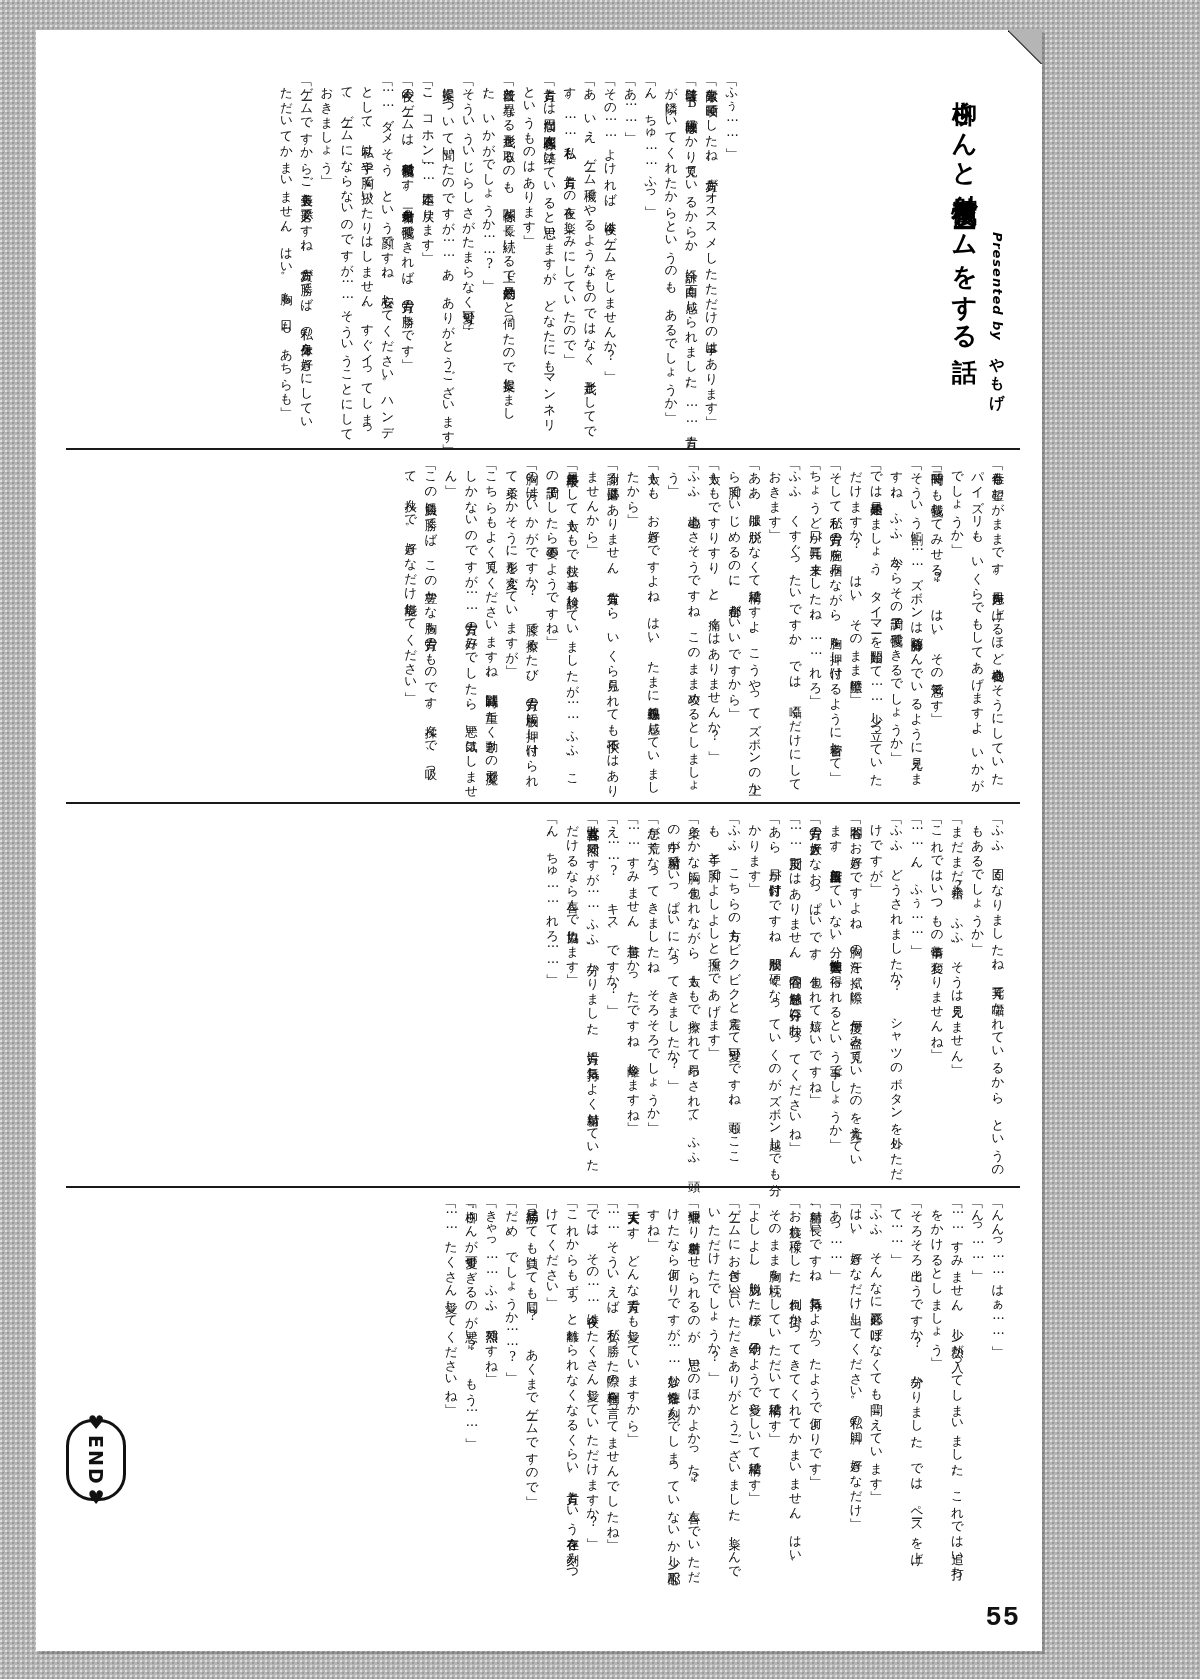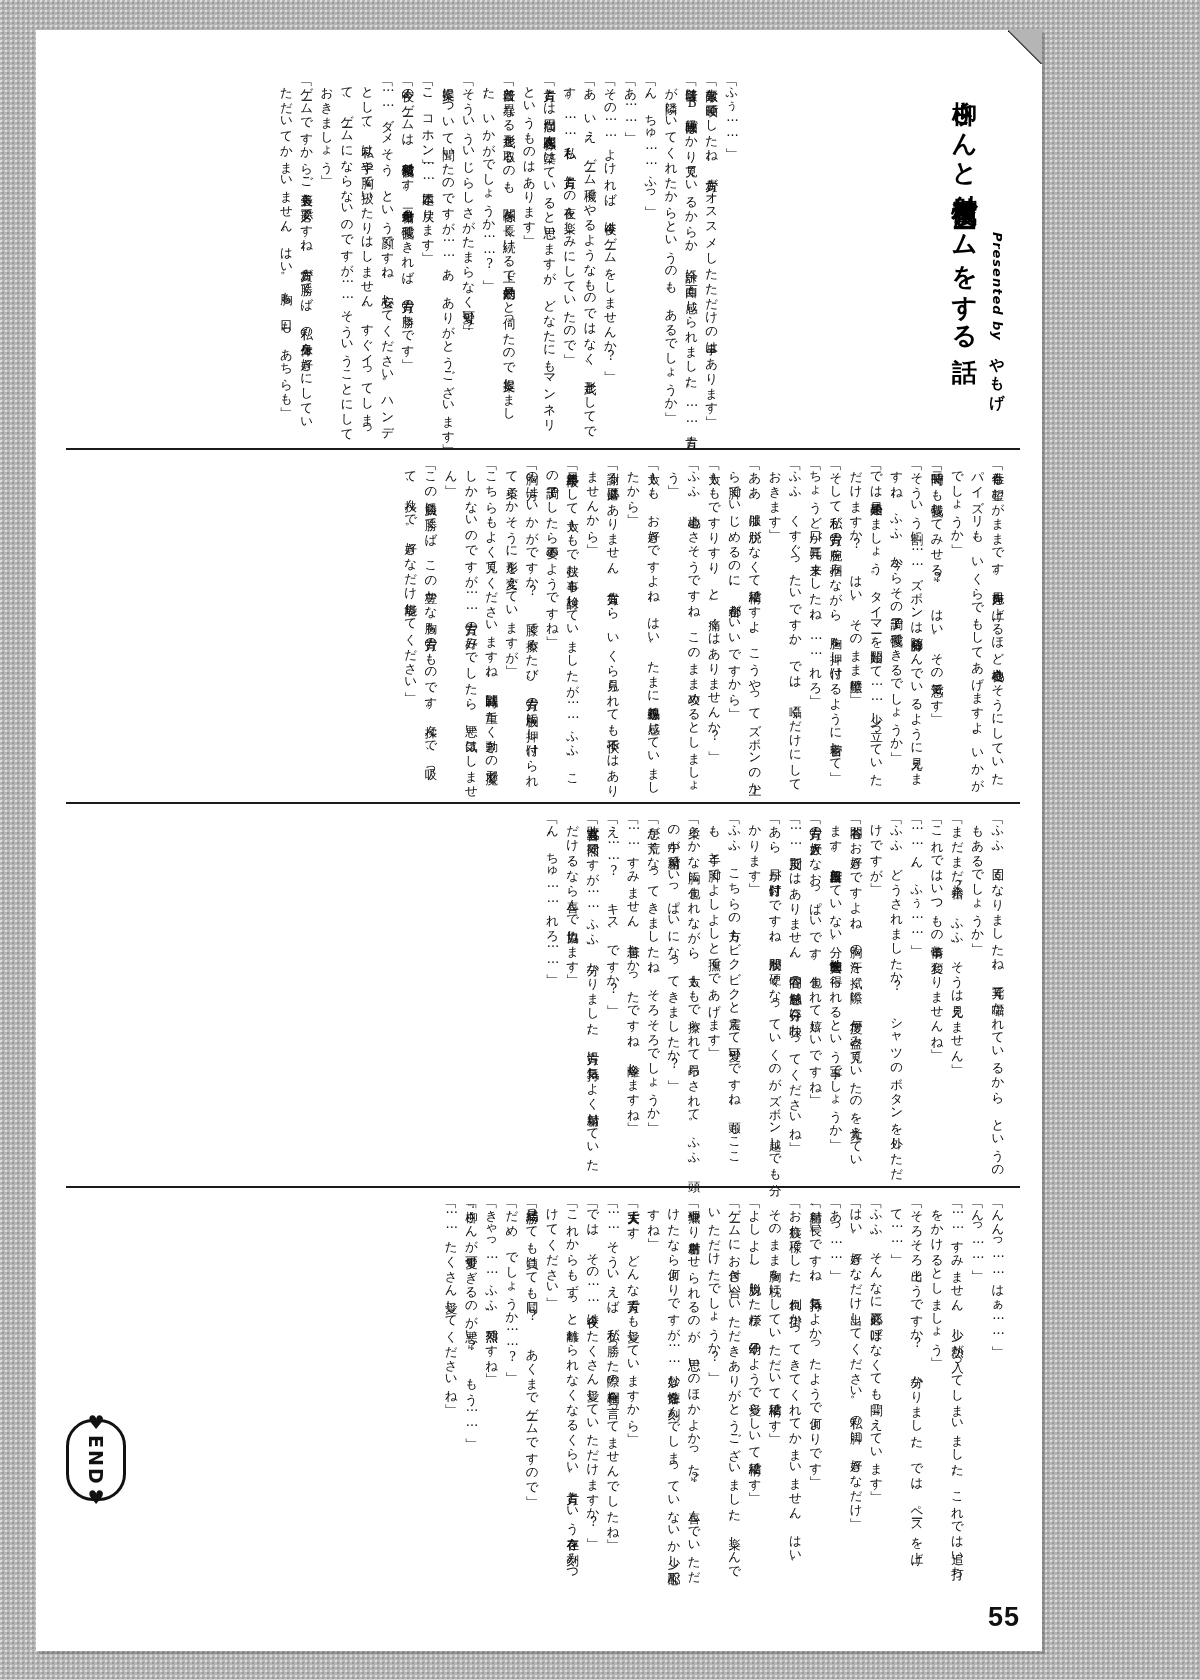--- a/index.html
+++ b/index.html
@@ -127,21 +127,21 @@
   .credit-by {
     font-style: italic;
     font-size: 13px;
   }
 
   
   .pageno {
     position: absolute;
     right: 22px;
     bottom: 18px;
-    font-family: Liberation Sans, sans-serif;
+    font-family: Liberation Mono, monospace;
     font-weight: bold;
     font-size: 27px;
     color: #111;
     letter-spacing: 1px;
   }
 
   
   .end-badge {
     position: absolute;
     left: 30px;

